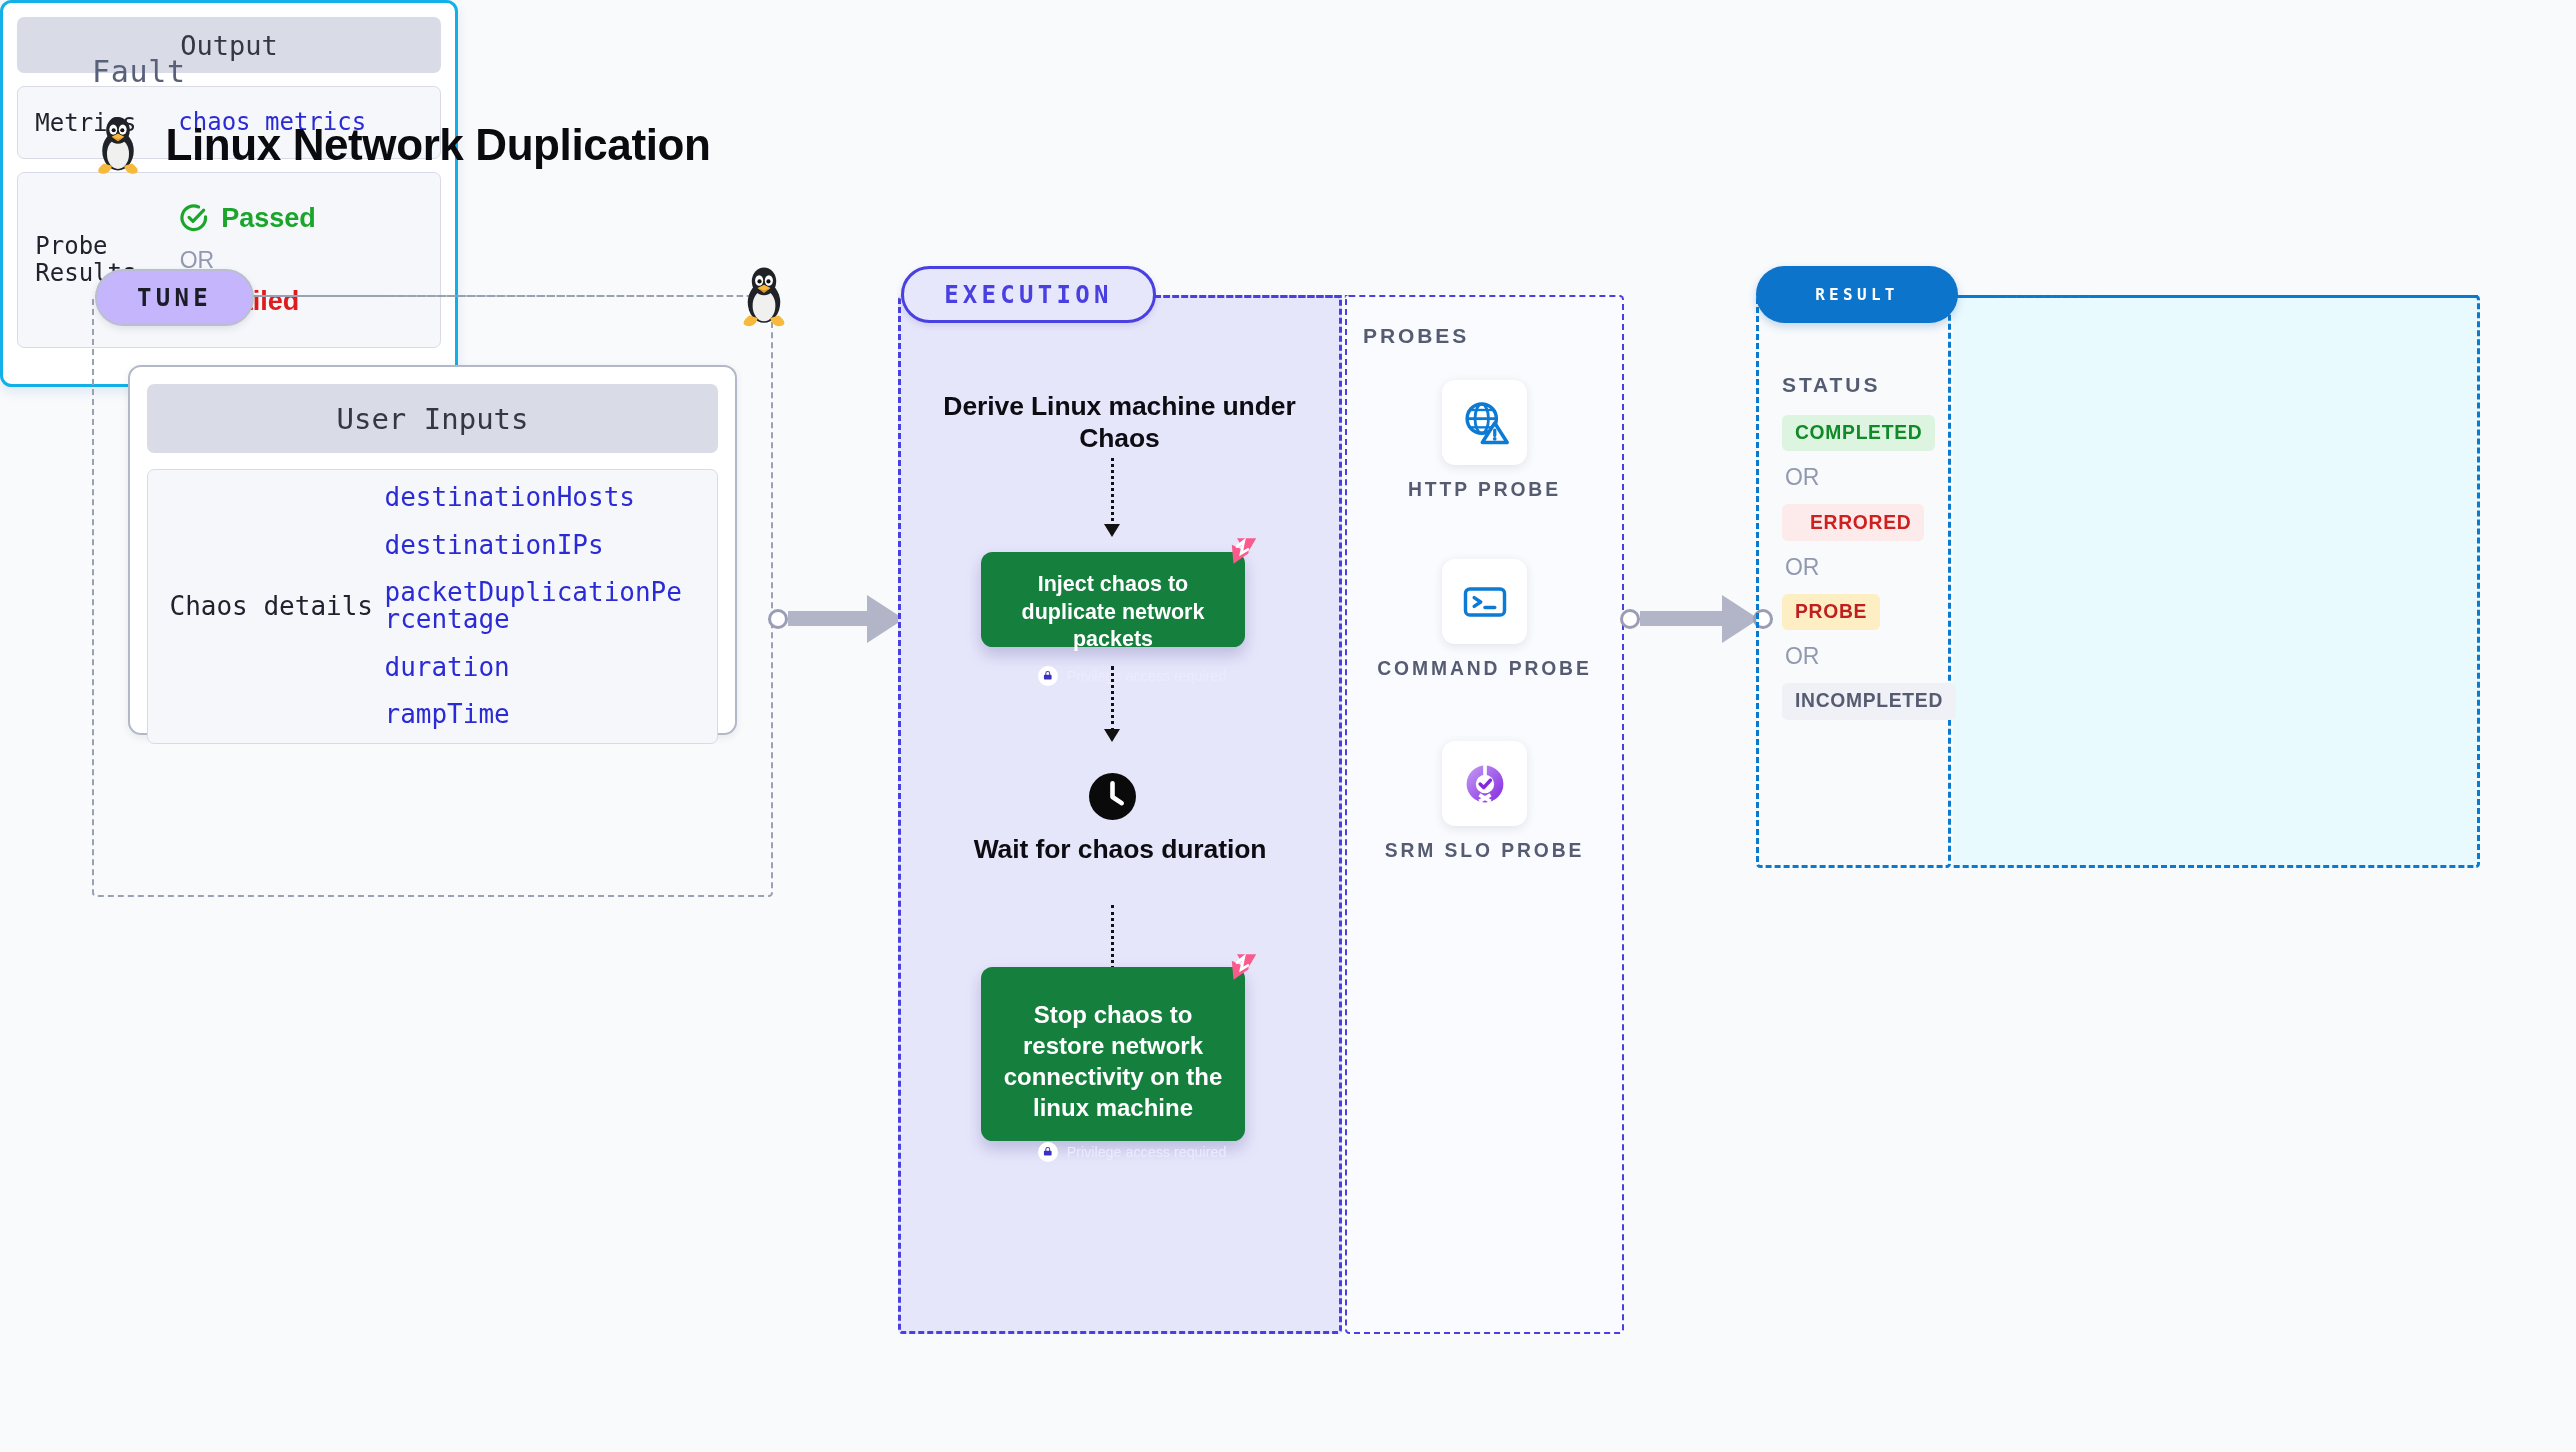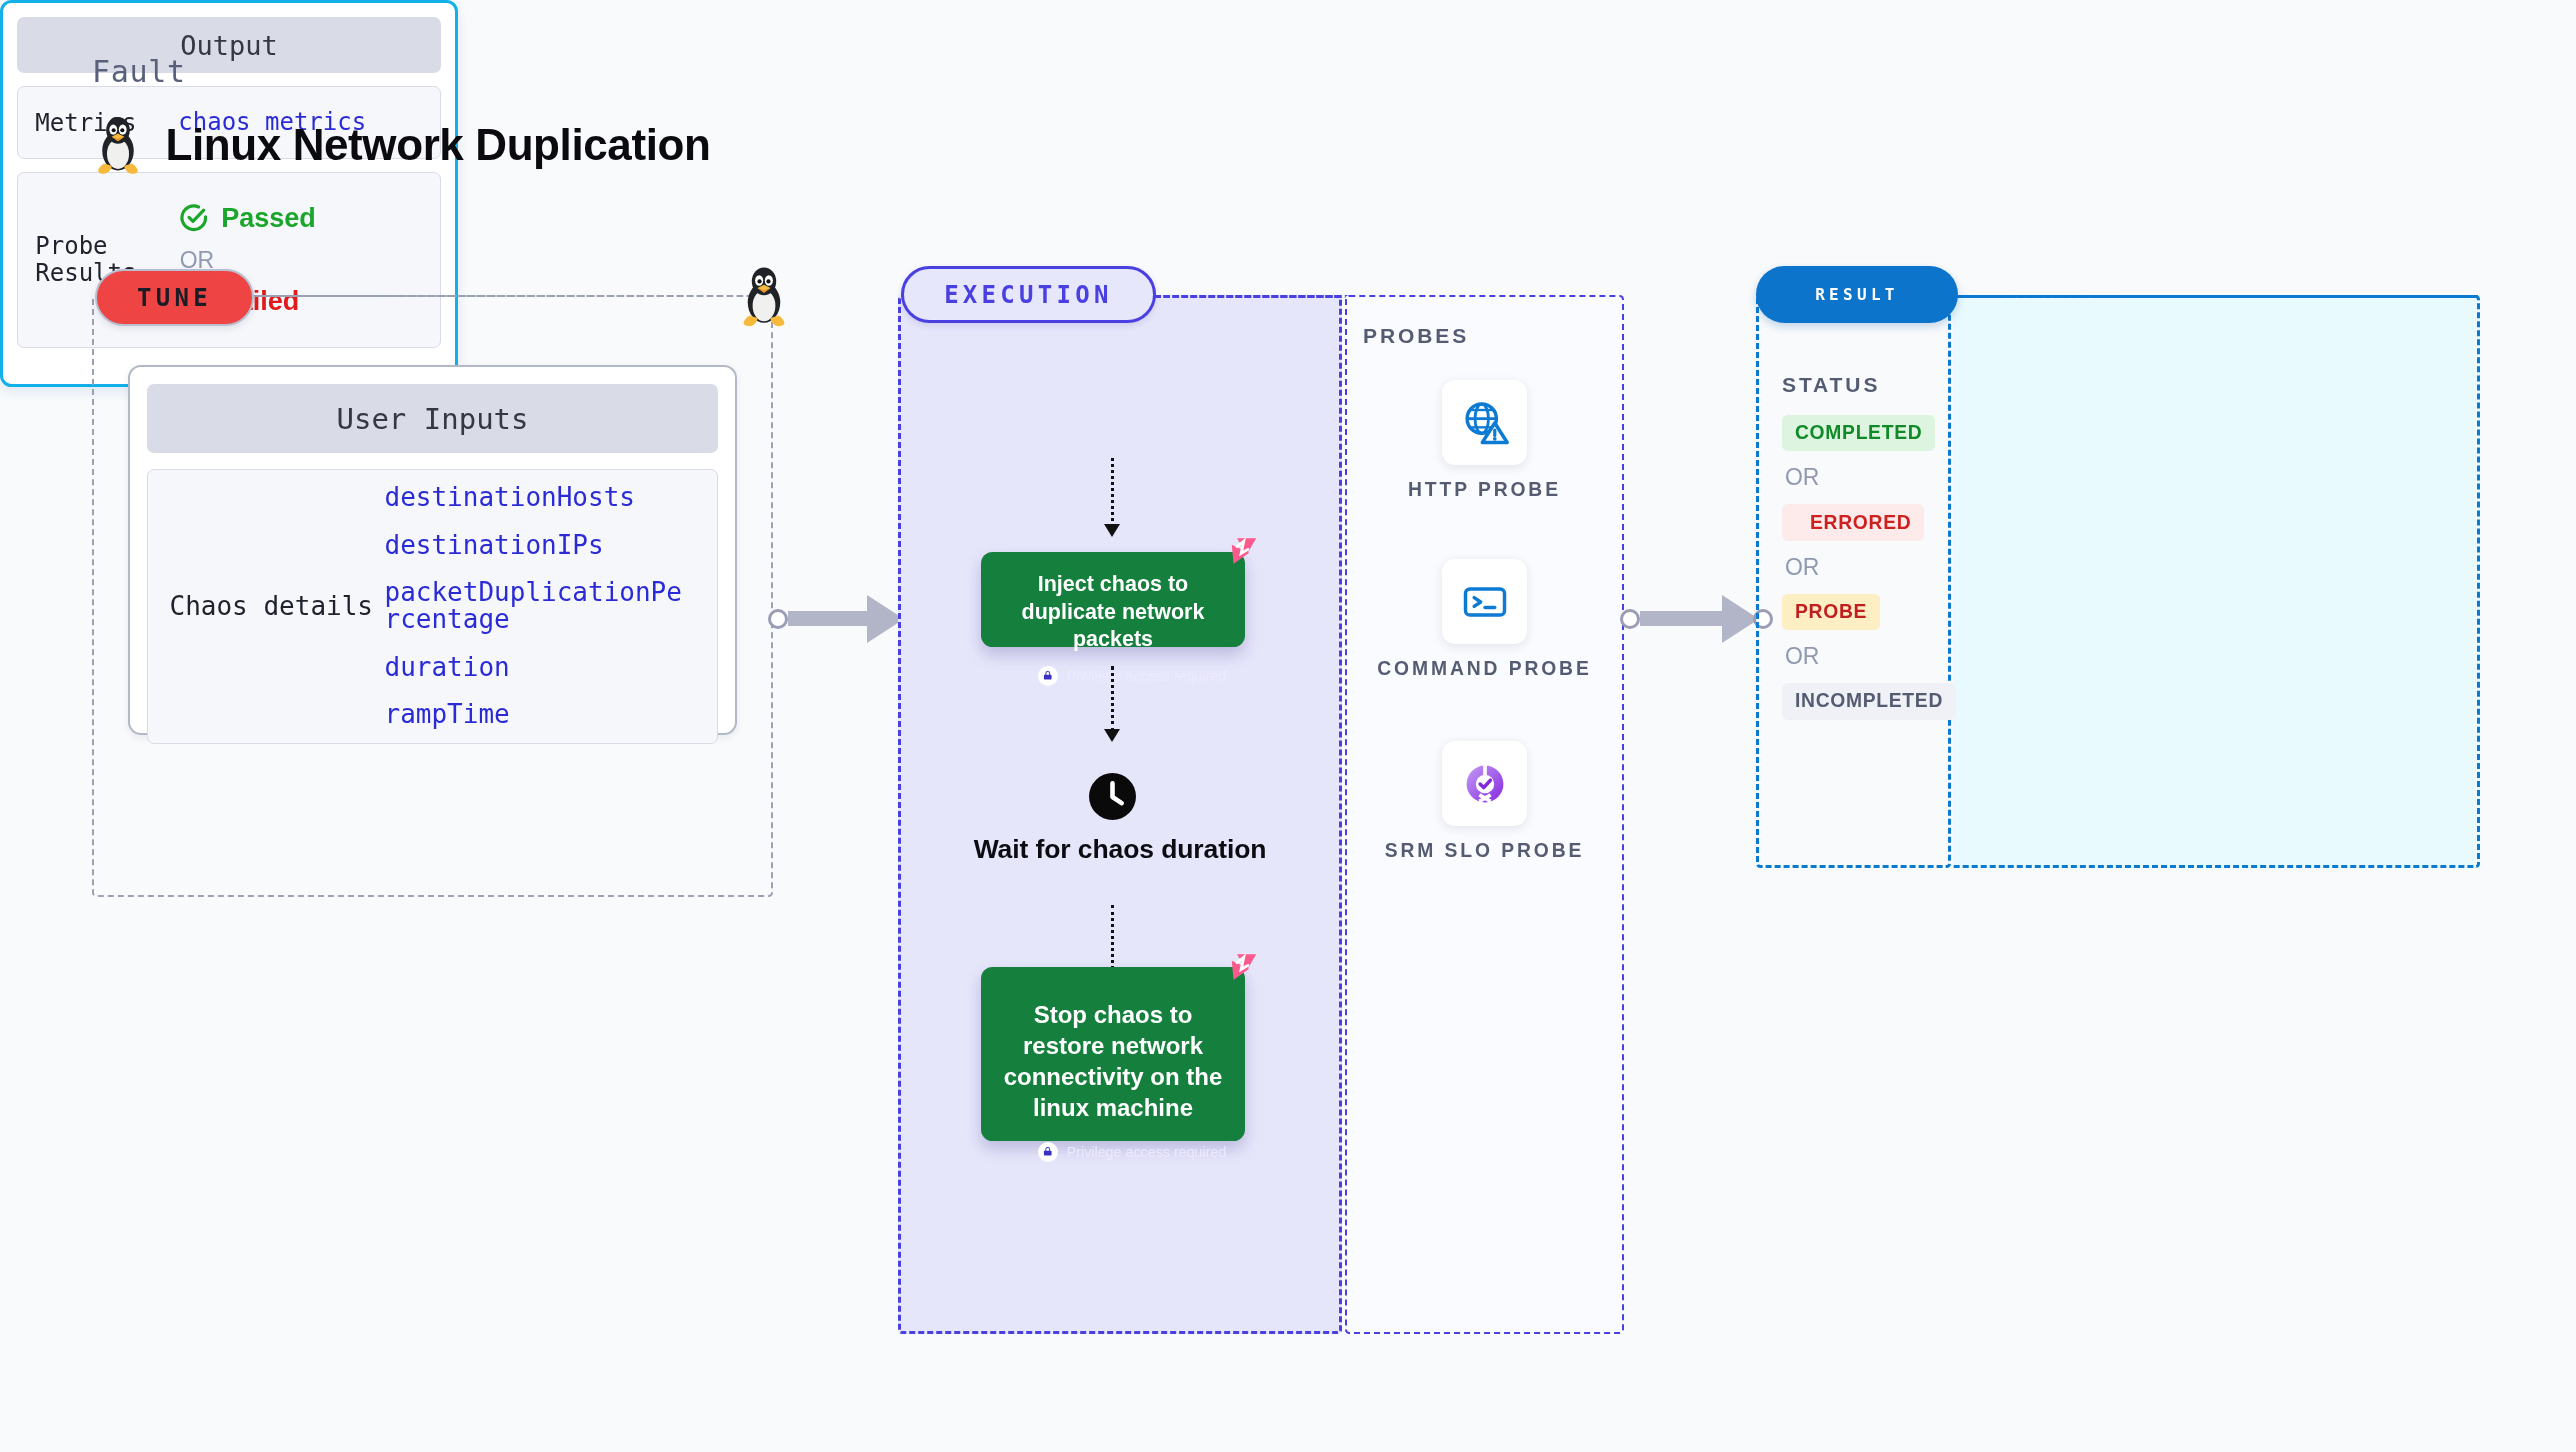--- a/index.html
+++ b/index.html
@@ -37,21 +37,21 @@
   }
 
   
   #tune-box {
     left: 92px; top: 295px; width: 681px; height: 602px;
     border: 2.9px dashed #9aa1b4; border-radius: 4.3px;
     background: transparent;
   }
   #tune-pill {
     left: 95px; top: 269px; width: 159px; height: 57px;
-    background: #ef4444; border: 2.9px solid #b9bfcf; border-radius: 29px;
+    background: #c4b5fd; border: 2.9px solid #b9bfcf; border-radius: 29px;
     color: #1b1d26; font-size: 24px; letter-spacing: 4.3px;
     box-shadow: 0 2.9px 7.2px rgba(30,35,60,.10);
   }
   #tune-dashline {
     position:absolute; left: 252px; top: 295px; width: 501px; height: 0;
     border-top: 2.9px dashed #9aa1b4;
   }
   #tune-tux { position:absolute; left: 738px; top: 263px; width: 52px; height: 66px; z-index: 7;}
 
   .card {
@@ -271,20 +271,21 @@
     <div class="dot"></div>
     <div class="shaft" style="width:79px;"></div>
     <div class="head"></div>
     <div class="dot" style="margin-left:-5.7px;"></div>
   </div>
 
   <div class="panel" id="exec-box"></div>
   <div id="exec-dashline"></div>
   <div class="pill" id="exec-pill">EXECUTION</div>
 
+  <div class="flow-label" style="left:933px; top:390px; width:373px;">Derive Linux machine under Chaos</div>
   <div class="flow-arrow" style="left:1111px; top:458px; height:69px;"></div>
   <div class="arrow-head" style="left:1104px; top:524px;"></div>
 
   <div class="step-box" style="left:981px; top:552px; width:264px; height:95px;">
     <div class="step-text">Inject chaos to duplicate network packets</div>
     <div class="priv">
       <span class="lock-badge">
         <svg width="11.5" height="11.5" viewBox="0 0 24 24">
             <path d="M7 10V7a5 5 0 0 1 10 0v3h1.5a1.5 1.5 0 0 1 1.5 1.5v7A1.5 1.5 0 0 1 18.5 20h-13A1.5 1.5 0 0 1 4 18.5v-7A1.5 1.5 0 0 1 5.5 10H7zm2 0h6V7a3 3 0 1 0-6 0v3z" fill="#3a31c2"></path>
           </svg>

